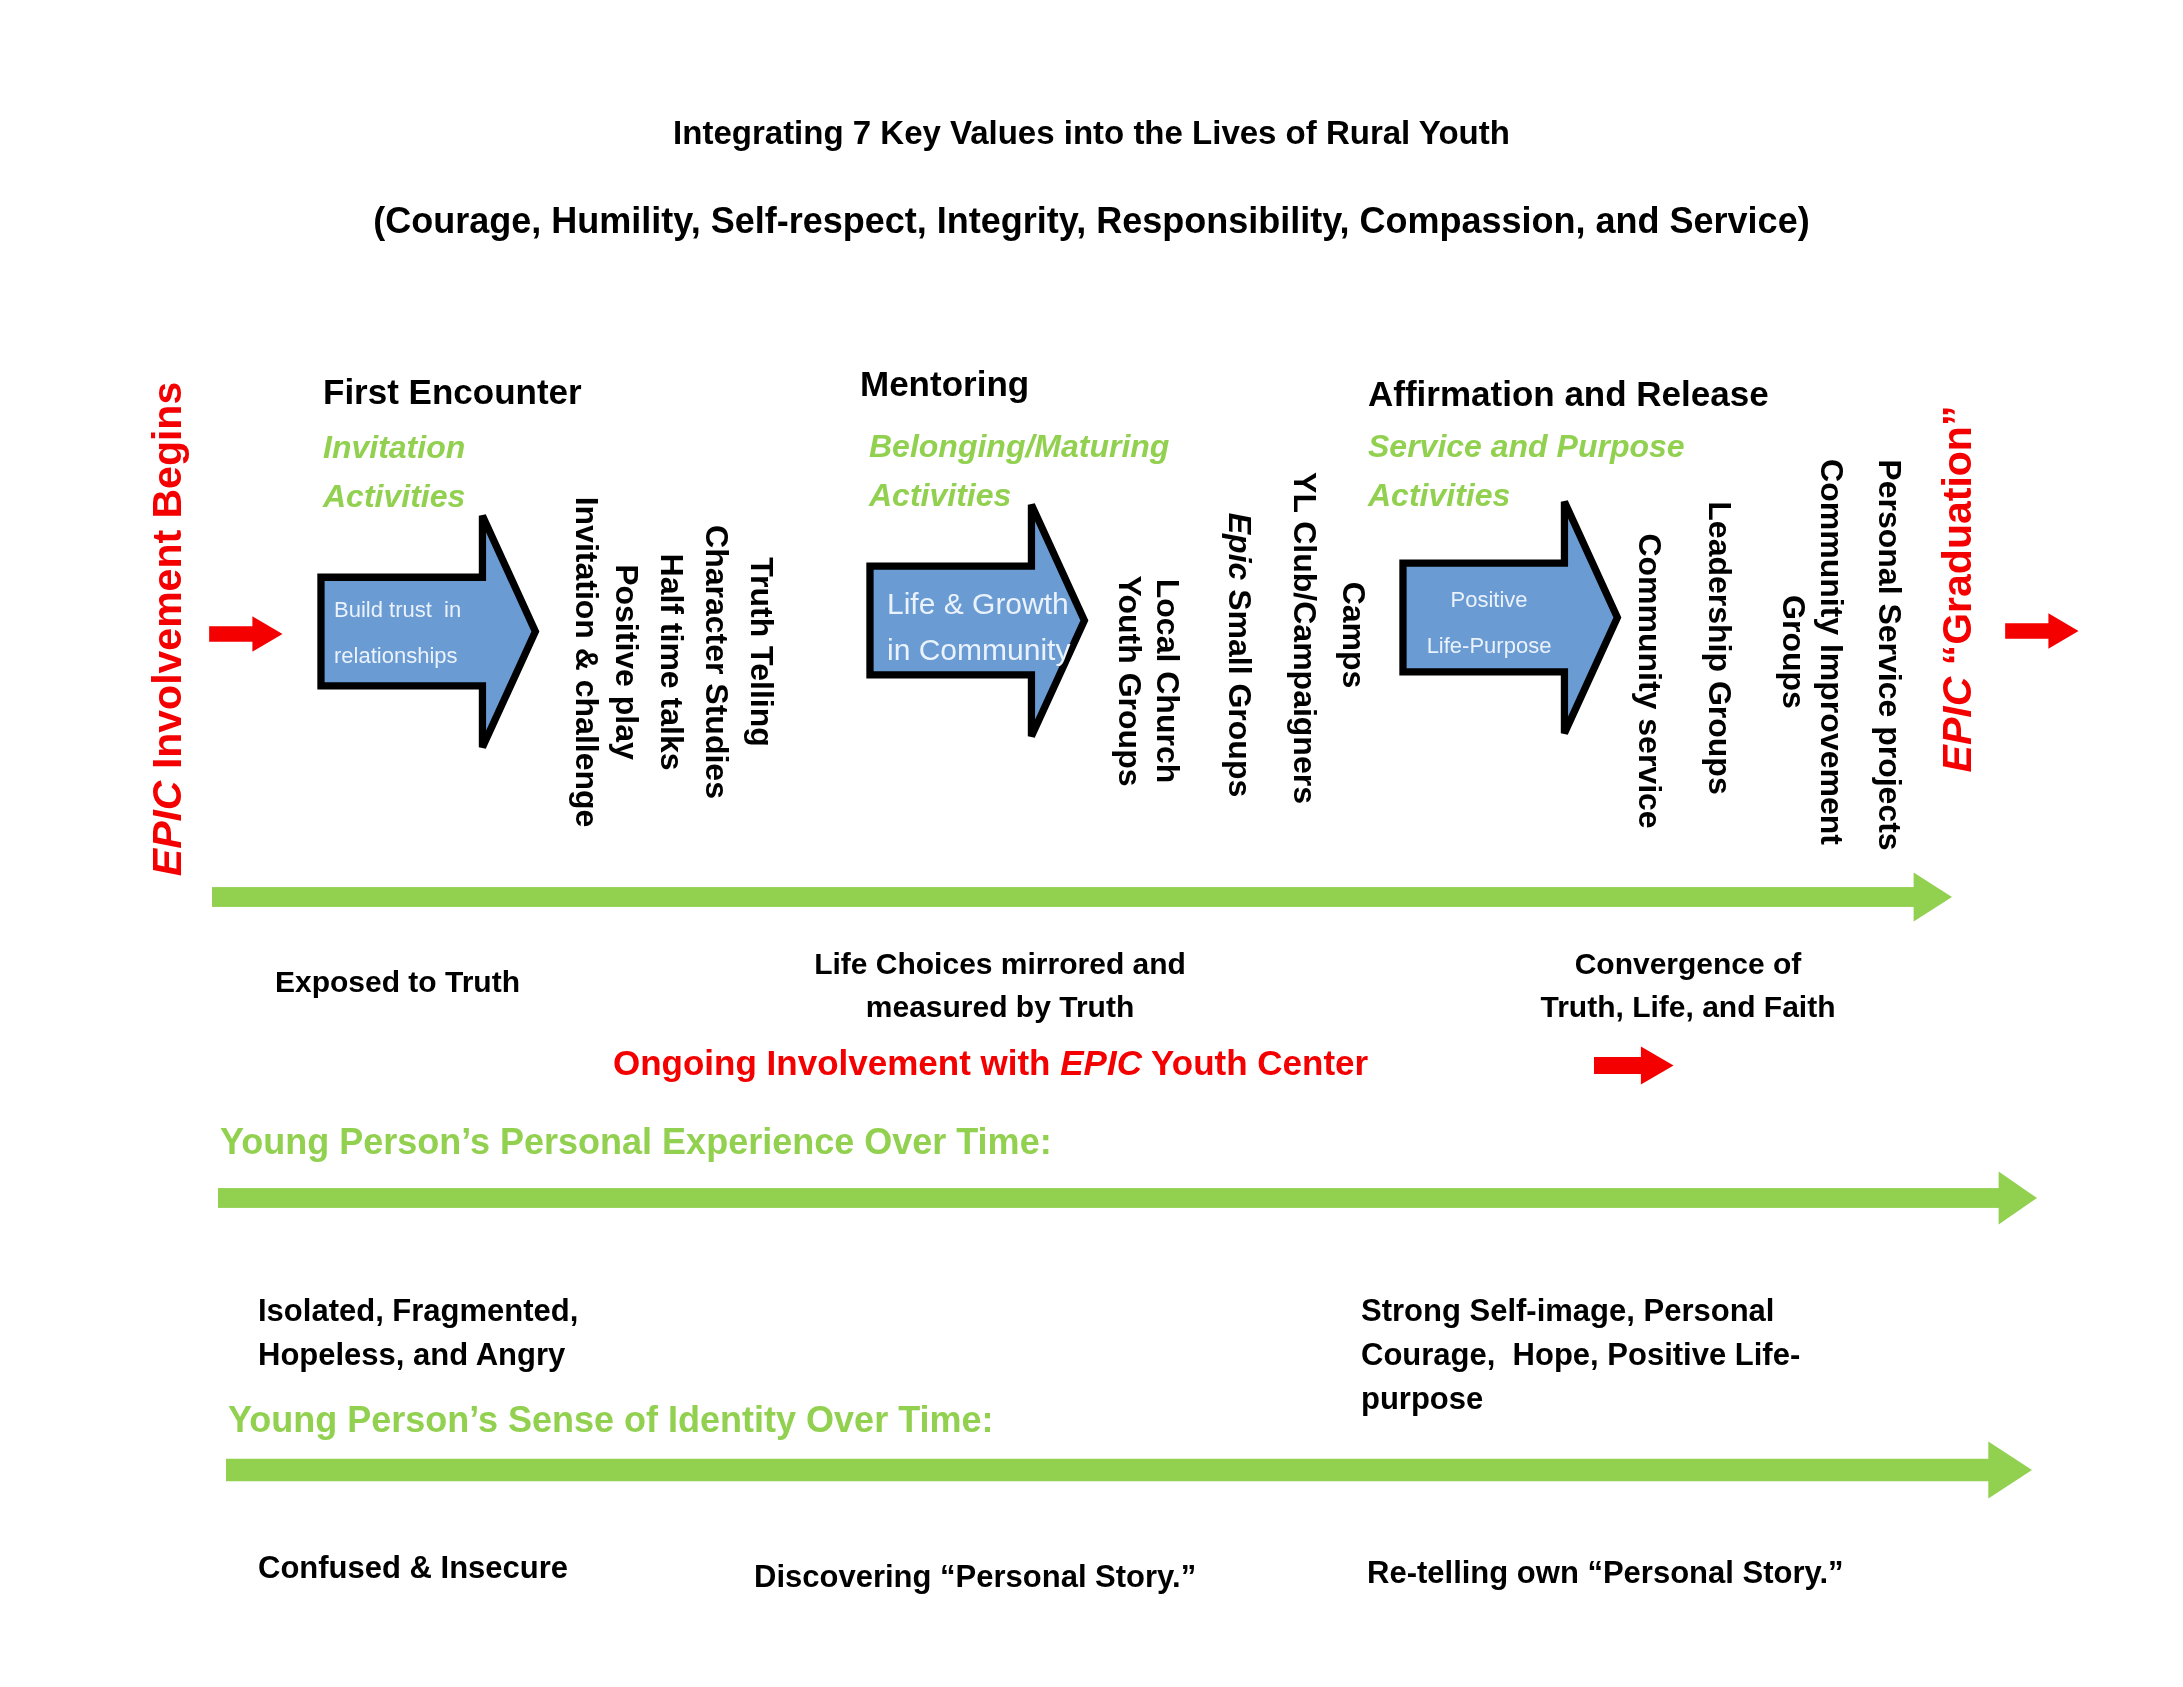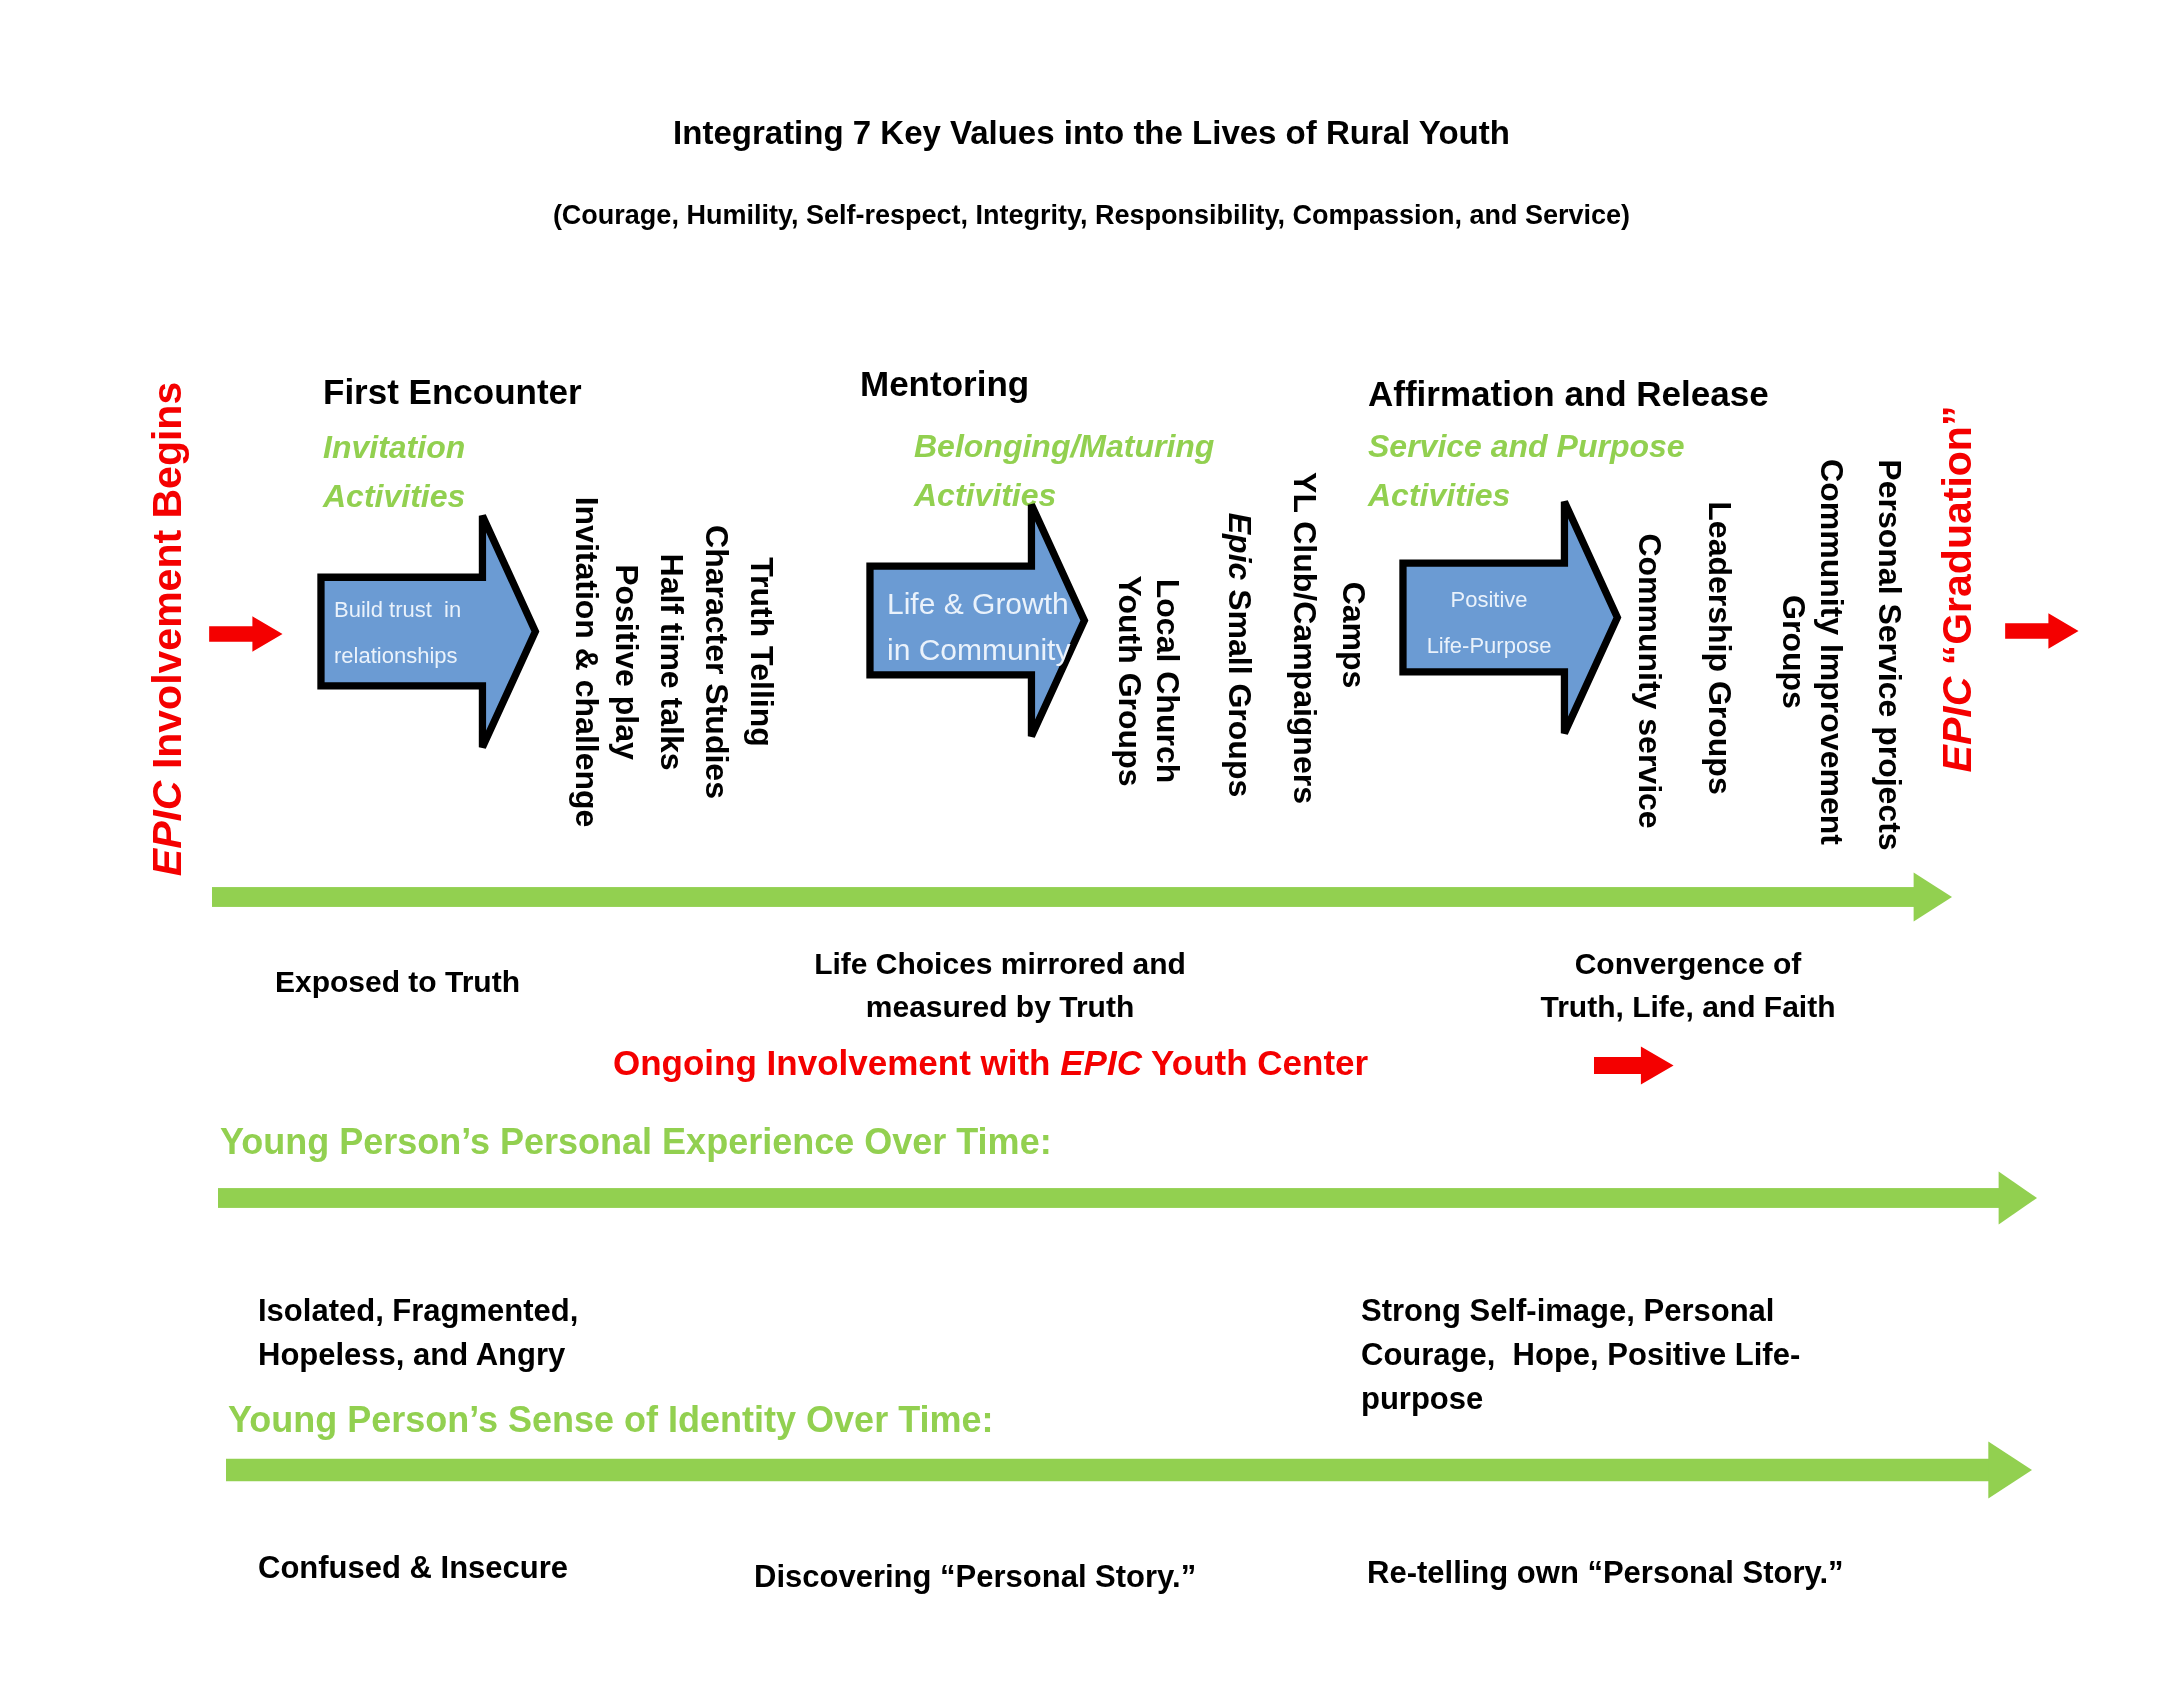--- a/index.html
+++ b/index.html
@@ -2,21 +2,21 @@
 <html style="--red: #F40000; --green: #92D050; --blue: #6B9BD3; --blue_text: #EAF2FB;font-size:10.6px"><head>
 <meta charset="utf-8">
 <style>
   html,body{margin:0;padding:0;background:#ffffff;}
   #canvas{
     position:relative;width:2183px;height:1687px;background:#ffffff;overflow:hidden;
     font-family:"Liberation Sans", sans-serif;color:#000;border-radius:16px;
   }
   .abs{position:absolute;}
   .title{top:114px;left:0;width:2183px;text-align:center;font-size:33px;font-weight:bold;white-space:nowrap;}
-  .subtitle{top:200px;left:0;width:2183px;text-align:center;font-size:27px;font-weight:bold;white-space:nowrap;}
+  .subtitle{top:200px;left:0;width:2183px;text-align:center;font-size:36px;font-weight:bold;white-space:nowrap;}
   .sec-heading{font-size:35px;font-weight:bold;white-space:nowrap;}
   .sec-subheading{font-size:32px;font-weight:bold;font-style:italic;color:var(--green);white-space:pre-wrap;line-height:49px;}
   .vlabel{
     font-size:32px;font-weight:bold;white-space:pre;text-align:center;line-height:38px;
     transform:translate(-50%,-50%) rotate(90deg);
   }
   .marker{
     font-size:41px;font-weight:bold;color:var(--red);white-space:nowrap;
     transform:translate(-50%,-50%) rotate(-90deg);
   }
@@ -52,21 +52,21 @@
   </svg>
   <div class="abs arrow-text" style="left:334px;top:587px;">Build trust  in
 relationships</div>
   <div class="abs vlabel" style="left:587px;top:662px;">Invitation &amp; challenge</div>
   <div class="abs vlabel" style="left:627px;top:662px;">Positive play</div>
   <div class="abs vlabel" style="left:672px;top:662px;">Half time talks</div>
   <div class="abs vlabel" style="left:717px;top:662px;">Character Studies</div>
   <div class="abs vlabel" style="left:762px;top:652px;">Truth Telling</div>
 
   <div class="abs sec-heading" style="left:860px;top:364px;">Mentoring</div>
-  <div class="abs sec-subheading" style="left:869px;top:422px;margin-left:45px;">Belonging/Maturing
+  <div class="abs sec-subheading" style="left:869px;top:422px;">Belonging/Maturing
 Activities</div>
   <svg class="abs" style="left:866px;top:498px;" width="225" height="245" viewBox="0 0 340 370">
     <polygon class="blue-arrow" points="6,103 250,103 250,10 330,185 250,360 250,267 6,267"></polygon>
   </svg>
   <div class="abs arrow-text" style="left:887px;top:581px;font-size:30px;">Life &amp; Growth
 in Community</div>
   <div class="abs vlabel" style="left:1149px;top:681px;">Local Church
 Youth Groups</div>
   <div class="abs vlabel" style="left:1240px;top:655px;"><span class="it">Epic</span><span> Small Groups</span></div>
   <div class="abs vlabel" style="left:1305px;top:638px;">YL Club/Campaigners</div>

